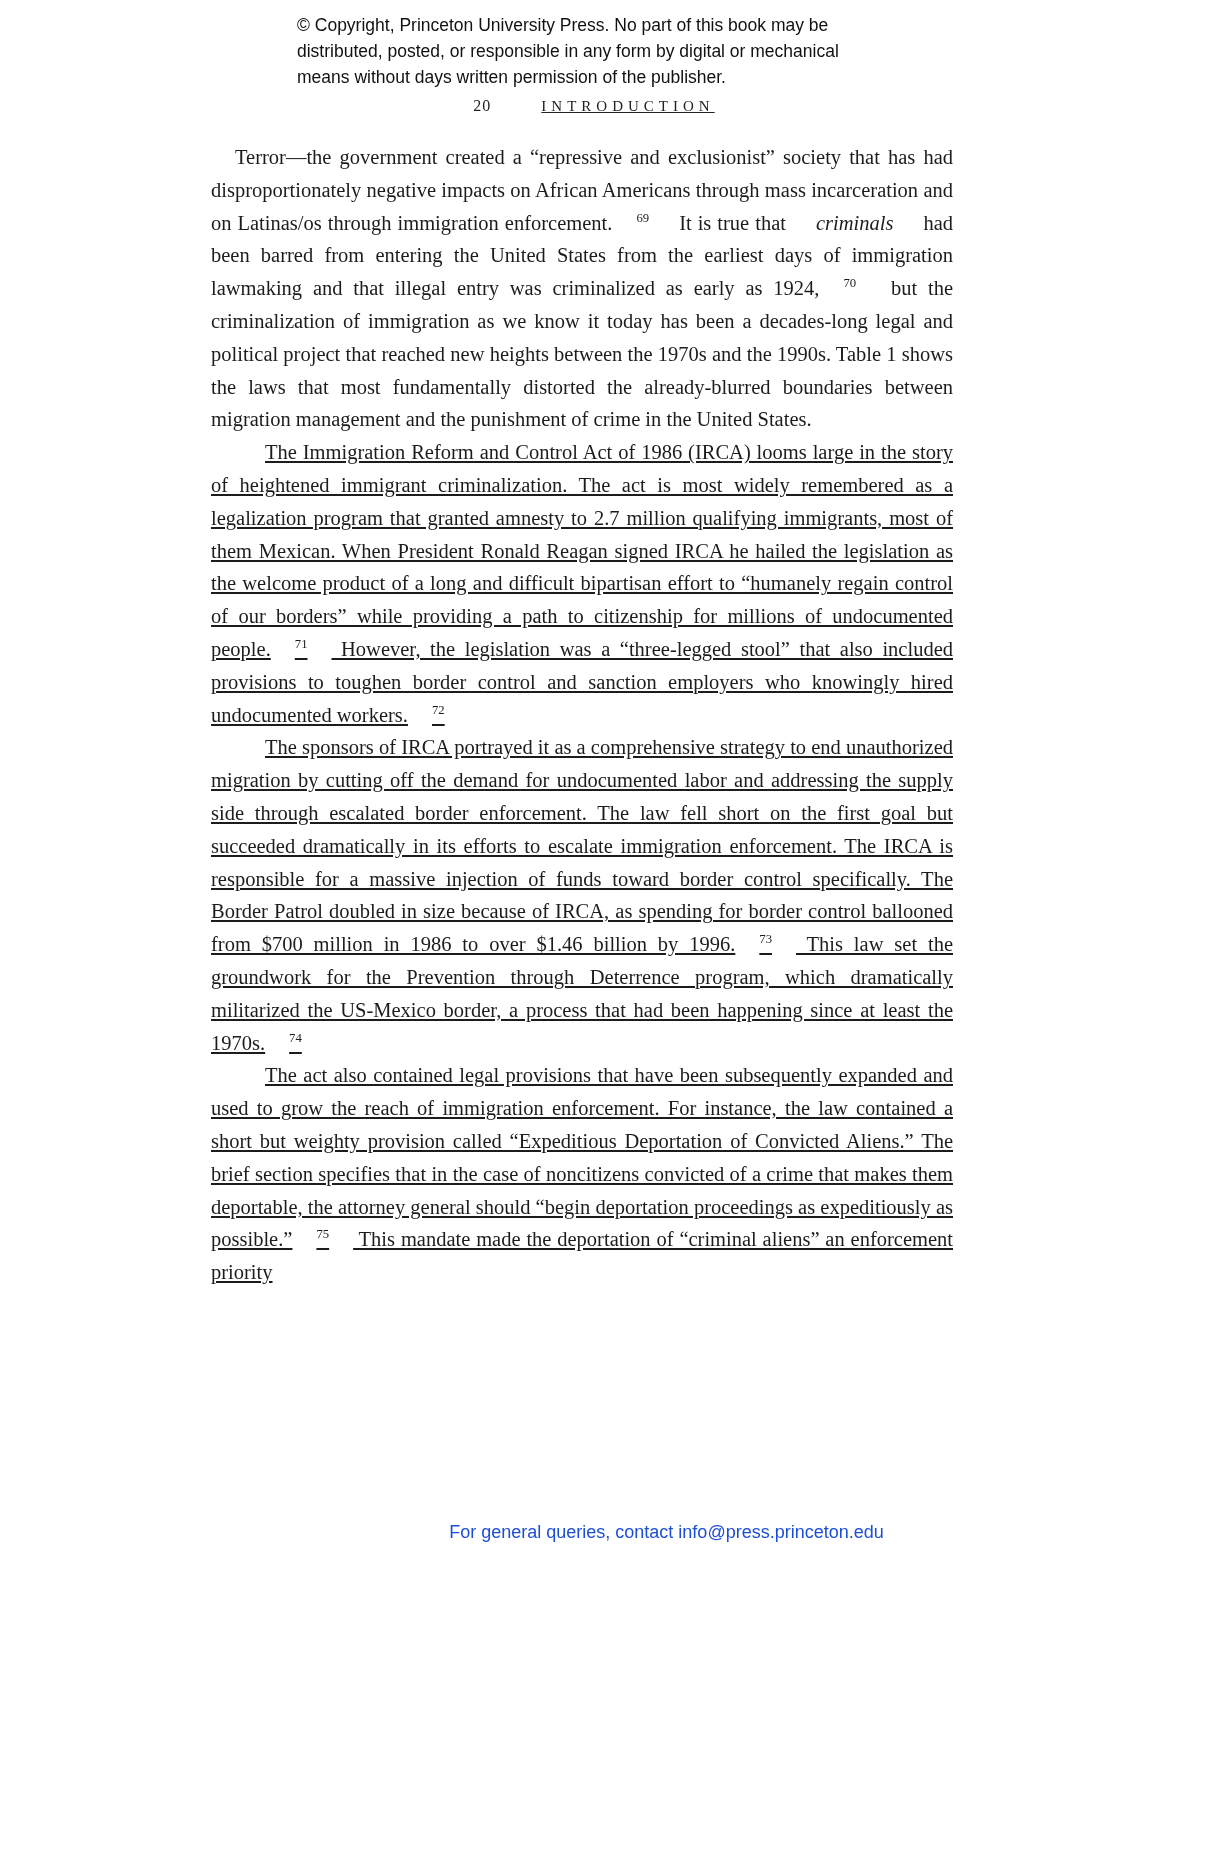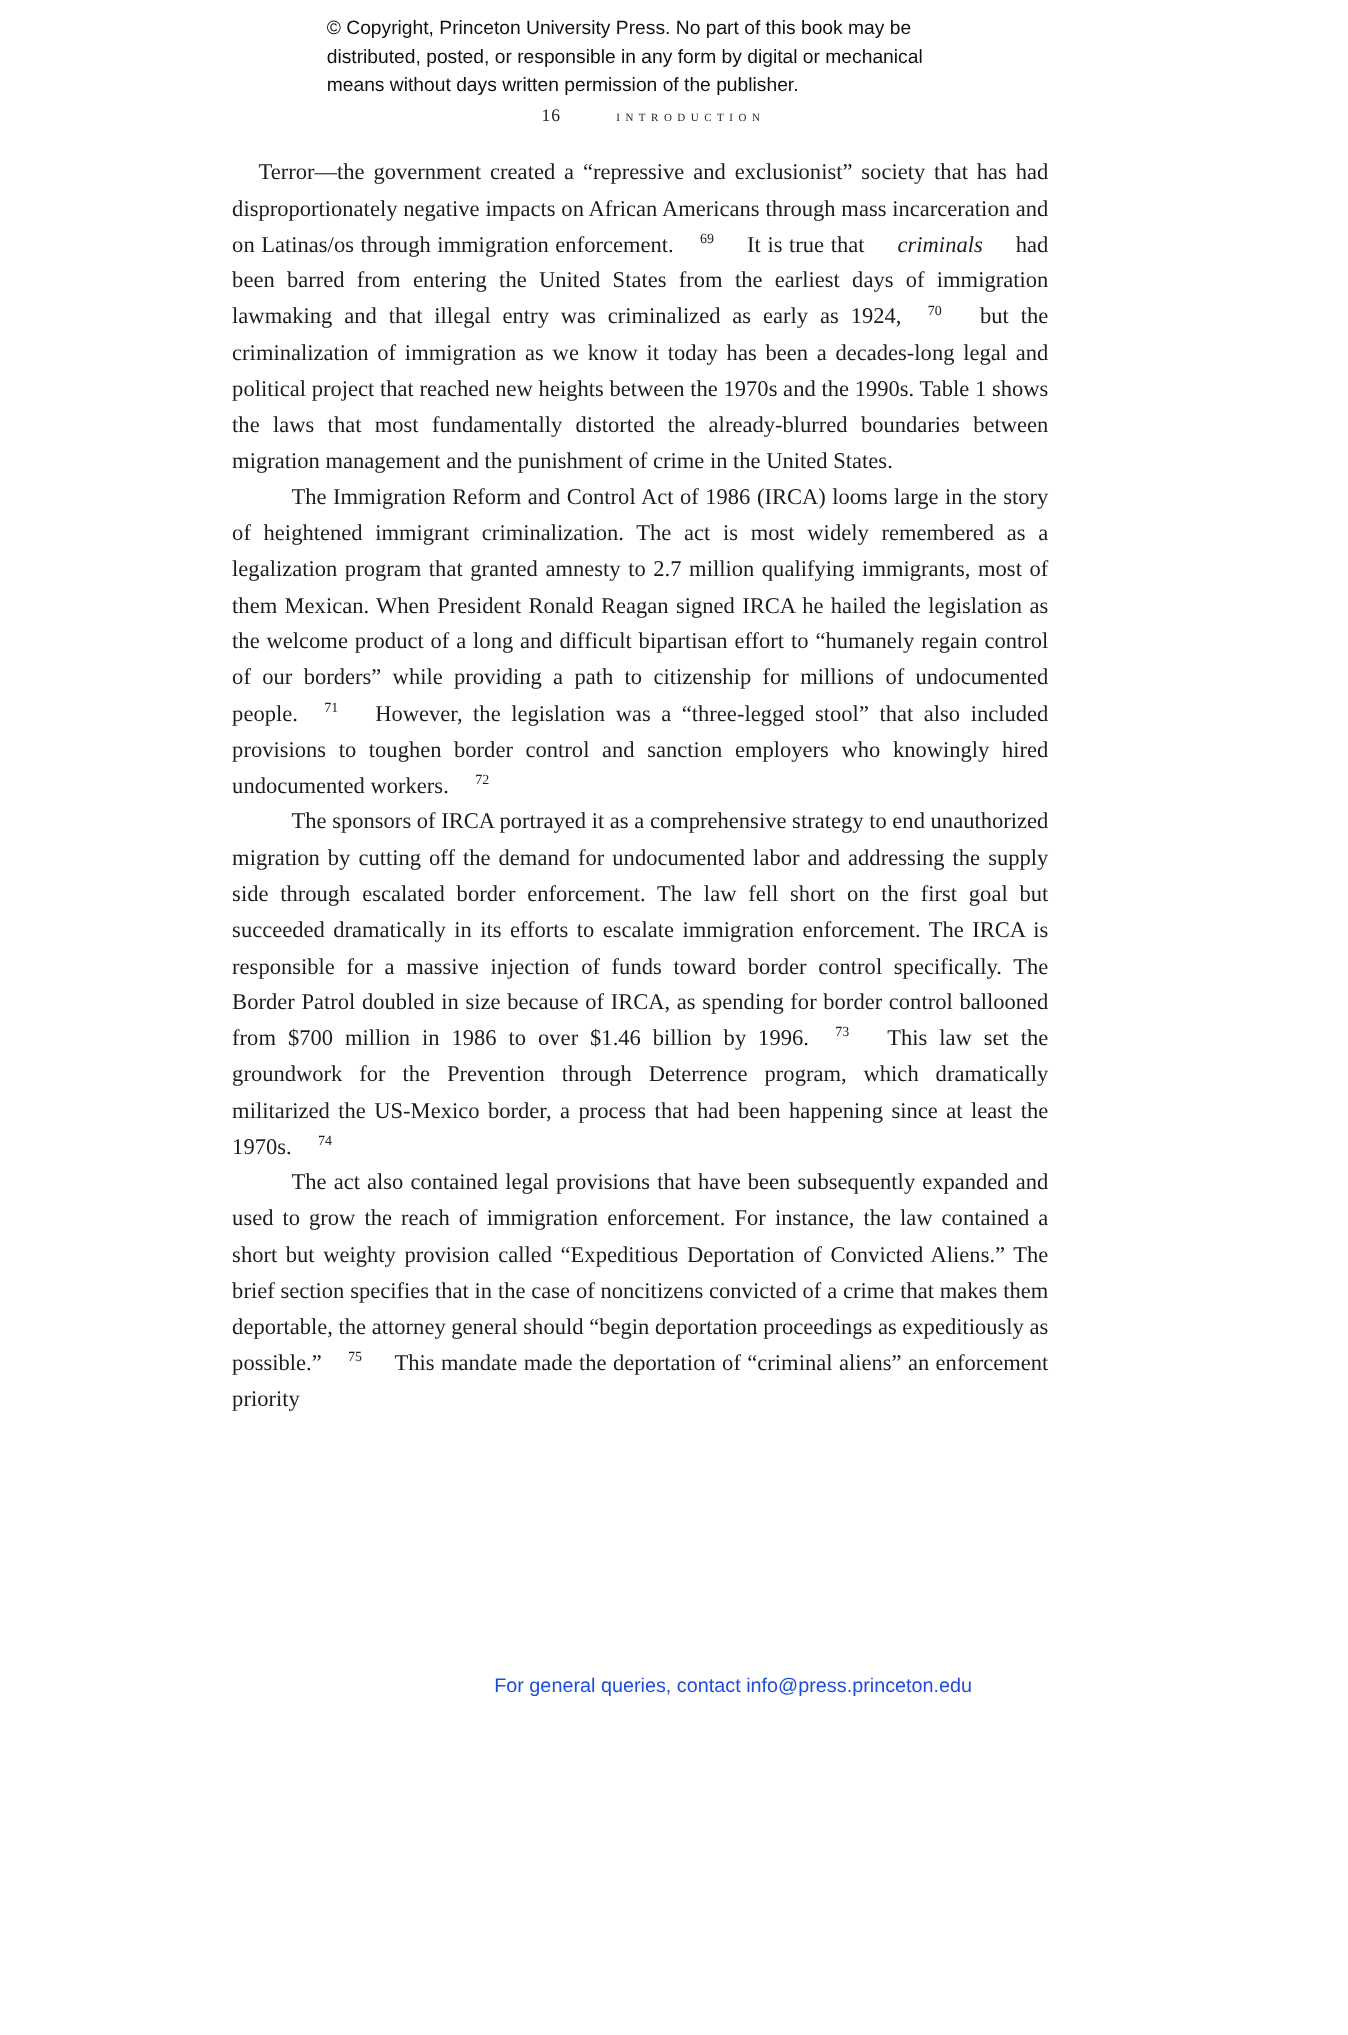--- a/index.html
+++ b/index.html
@@ -38,37 +38,38 @@
     color: #222;
   }
   .running-header .pagenum {
     letter-spacing: 1px;
     margin-right: 26px;
   }
   .running-header .chapter {
     letter-spacing: 5px;
     font-variant: small-caps;
     text-transform: uppercase;
-    font-size: 10px;
+    font-size: 15px;
+    text-decoration: underline;
   }
   .body-text {
     position: absolute;
     left: 163px;
     top: 141px;
     width: 742px;
     font-size: 20.5px;
     line-height: 32.8px;
     text-align: justify;
     color: #1c1c1c;
   }
   .body-text p {
     margin: 0;
     padding: 0;
   }
-  .body-text p.indent { text-indent: 30px; }
+  .body-text p.indent { text-indent: 30px; text-decoration: underline; }
   .body-text p.noindent { text-indent: 0; }
   .body-text em { }
   .body-text sup {
     font-size: 0.62em;
     line-height: 0;
     vertical-align: super;
   }
   .footer {
     position: absolute;
     left: 0;
@@ -86,21 +87,21 @@
 
 <div class="page">
 
   <div class="copyright">
     <div>© Copyright, Princeton University Press. No part of this book may be</div>
     <div>distributed, posted, or responsible in any form by digital or mechanical</div>
     <div>means without days written permission of the publisher.</div>
   </div>
 
   <div class="running-header">
-    <span class="pagenum">16</span><span class="chapter">INTRODUCTION</span>
+    <span class="pagenum">20</span><span class="chapter">INTRODUCTION</span>
   </div>
 
   <div class="body-text">
       <p class="noindent"><span>Terror—the government created a “repressive and exclusionist” society that has had disproportionately negative impacts on African Americans through mass incarceration and on Latinas/os through immigration enforcement.</span><sup>69</sup><span> It is true that </span><em>criminals</em><span> had been barred from entering the United States from the earliest days of immigration lawmaking and that illegal entry was criminalized as early as 1924,</span><sup>70</sup><span> but the criminalization of immigration as we know it today has been a decades-long legal and political project that reached new heights between the 1970s and the 1990s. Table 1 shows the laws that most fundamentally distorted the already-blurred boundaries between migration management and the punishment of crime in the United States.</span></p>
       <p class="indent"><span>The Immigration Reform and Control Act of 1986 (IRCA) looms large in the story of heightened immigrant criminalization. The act is most widely remembered as a legalization program that granted amnesty to 2.7 million qualifying immigrants, most of them Mexican. When President Ronald Reagan signed IRCA he hailed the legislation as the welcome product of a long and difficult bipartisan effort to “humanely regain control of our borders” while providing a path to citizenship for millions of undocumented people.</span><sup>71</sup><span> However, the legislation was a “three-legged stool” that also included provisions to toughen border control and sanction employers who knowingly hired undocumented workers.</span><sup>72</sup></p>
       <p class="indent"><span>The sponsors of IRCA portrayed it as a comprehensive strategy to end unauthorized migration by cutting off the demand for undocumented labor and addressing the supply side through escalated border enforcement. The law fell short on the first goal but succeeded dramatically in its efforts to escalate immigration enforcement. The IRCA is responsible for a massive injection of funds toward border control specifically. The Border Patrol doubled in size because of IRCA, as spending for border control ballooned from $700 million in 1986 to over $1.46 billion by 1996.</span><sup>73</sup><span> This law set the groundwork for the Prevention through Deterrence program, which dramatically militarized the US-Mexico border, a process that had been happening since at least the 1970s.</span><sup>74</sup></p>
       <p class="indent"><span>The act also contained legal provisions that have been subsequently expanded and used to grow the reach of immigration enforcement. For instance, the law contained a short but weighty provision called “Expeditious Deportation of Convicted Aliens.” The brief section specifies that in the case of noncitizens convicted of a crime that makes them deportable, the attorney general should “begin deportation proceedings as expeditiously as possible.”</span><sup>75</sup><span> This mandate made the deportation of “criminal aliens” an enforcement priority</span></p>
     </div>
 
   <div class="footer">For general queries, contact info@press.princeton.edu</div>

